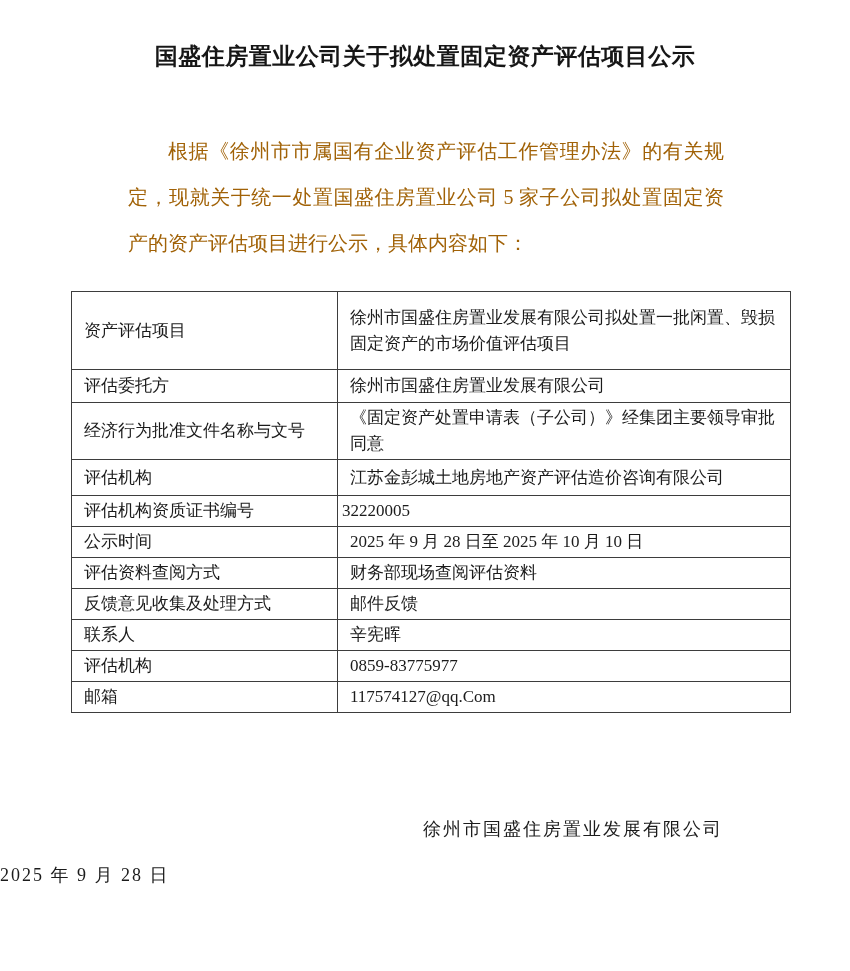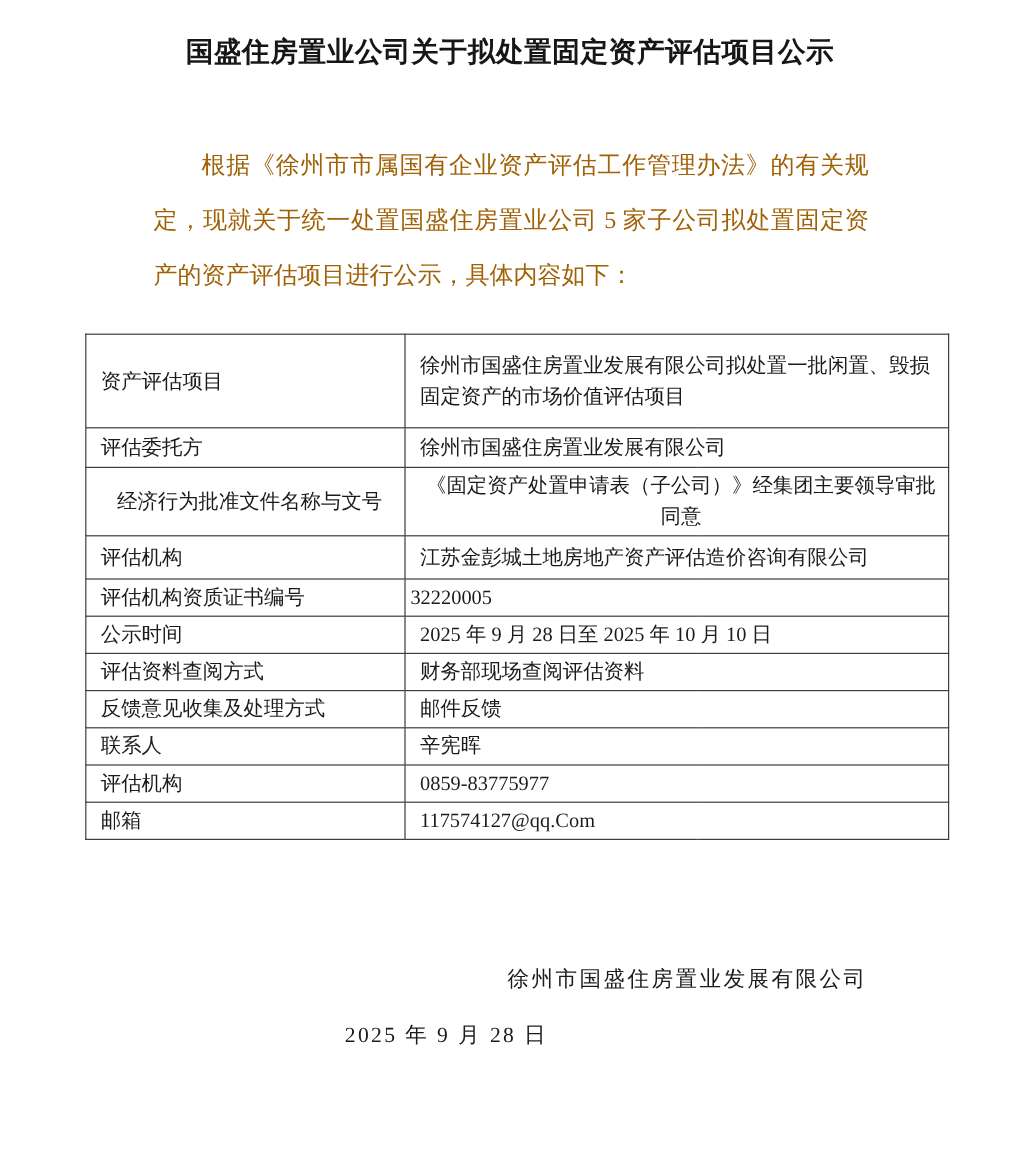--- a/index.html
+++ b/index.html
@@ -11,21 +11,21 @@
     position: relative;
     width: 850px;
     height: 971px;
     background: #ffffff;
     color: #1b1b1b;
     font-family: "Liberation Serif", "DejaVu Serif", serif;
     overflow: hidden;
   }
   .doc-title {
     margin: 0;
-    padding-top: 29px;
+    padding-top: 42px;
     text-align: center;
     font-size: 23px;
     line-height: 30px;
     font-weight: bold;
     color: #161616;
     letter-spacing: 0.5px;
   }
   .intro {
     margin: 56px 126px 0 128px;
     font-size: 20px;
@@ -50,39 +50,39 @@
     vertical-align: middle;
     padding: 2px 5px 2px 12px;
     color: #1b1b1b;
     word-break: break-all;
   }
   .info-table td.center {
     text-align: left;
     padding: 2px 4px;
   }
   tr.h78 { height: 78px; }
-  tr.h56 { height: 56px; text-align: center; }
+  tr.h56 { height: 56px; }
   tr.h36 { height: 36px; }
   tr.h33 { height: 33px; }
   tr.h30 { height: 30px; }
   tr.h29 { height: 29px; }
   tr.h28 { height: 28px; }
   tr.h27 { height: 27px; }
   .sig-company {
     margin-top: 102px;
     text-align: right;
     padding-right: 127px;
     font-size: 18px;
     line-height: 28px;
     letter-spacing: 2px;
     color: #1b1b1b;
   }
   .sig-date {
     margin-top: 18px;
-    text-align: center;
+    text-align: left;
     padding-right: 106px;
     font-size: 18px;
     line-height: 28px;
     letter-spacing: 2px;
     color: #1b1b1b;
   }
 </style>
 </head>
 <body>
 

